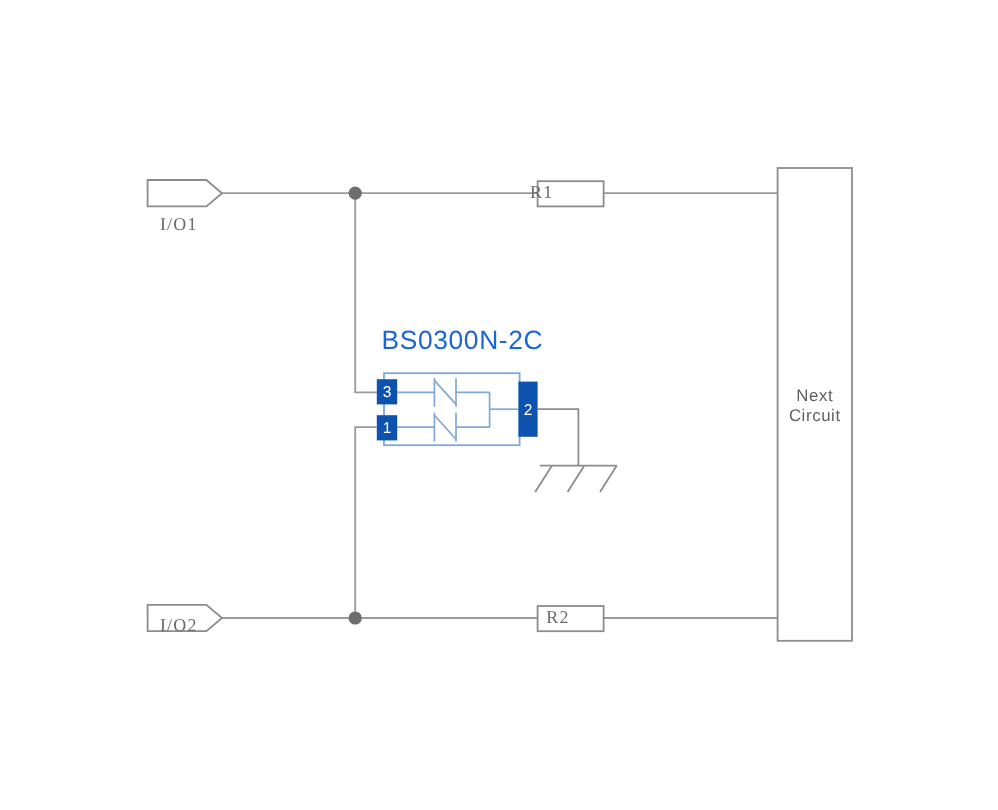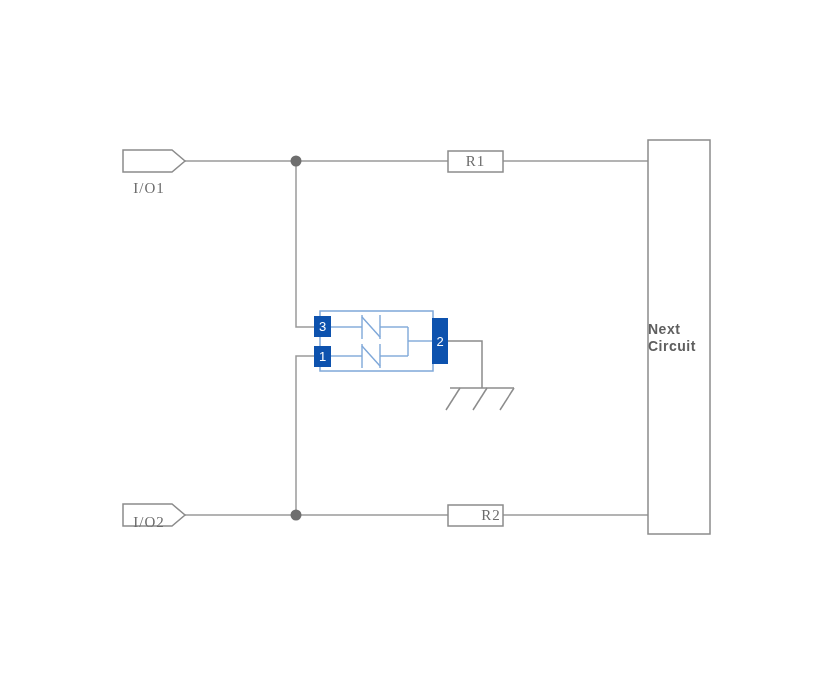--- a/index.html
+++ b/index.html
@@ -27,26 +27,25 @@
     letter-spacing: 0.5px;
     white-space: nowrap;
   }
   .pin-num {
     color: #ffffff;
     font-size: 13px;
   }
   .next-circuit {
     position: absolute;
     left: 648px; top: 321px; width: 62px;
-    text-align: left;
+    text-align: center;
     color: #5f5f5f;
     font-size: 14px;
     line-height: 17px;
     letter-spacing: 0.5px;
-    font-weight: bold;
   }
 </style>
 </head>
 <body>
 
 <div class="canvas">
 
   <svg width="832" height="675" viewBox="0 0 832 675">
 
     <g stroke="#9a9a9a" stroke-width="1.5" fill="none">
@@ -93,23 +92,24 @@
     </g>
 
     <rect x="314" y="316" width="17" height="21" fill="#0d52ae"></rect>
     <rect x="314" y="346" width="17" height="21" fill="#0d52ae"></rect>
     <rect x="432" y="318" width="16" height="46" fill="#0d52ae"></rect>
   </svg>
 
   <div class="lbl port-label" style="left:123px; top:150px; width:52px; height:22px;margin-top:27px;">I/O1</div>
   <div class="lbl port-label" style="left:123px; top:504px; width:52px; height:36px;">I/O2</div>
 
-  <div class="lbl res-label" style="left:448px; top:151px; width:55px; height:21px;">R1</div>
-  <div class="lbl res-label" style="left:457px; top:505px; width:68px; height:21px;">R2</div>
+  <div class="lbl res-label" style="left:424px; top:151px; width:55px; height:21px;">R1</div>
+  <div class="lbl res-label" style="left:431px; top:505px; width:68px; height:21px;">R2</div>
 
+  <div class="comp-title">BS0300N-2C</div>
 
   <div class="lbl pin-num" style="left:314px; top:316px; width:17px; height:21px;">3</div>
   <div class="lbl pin-num" style="left:314px; top:346px; width:17px; height:21px;">1</div>
   <div class="lbl pin-num" style="left:432px; top:318px; width:16px; height:46px;">2</div>
 
   <div class="next-circuit">
     <div>Next</div>
     <div>Circuit</div>
   </div>
 

